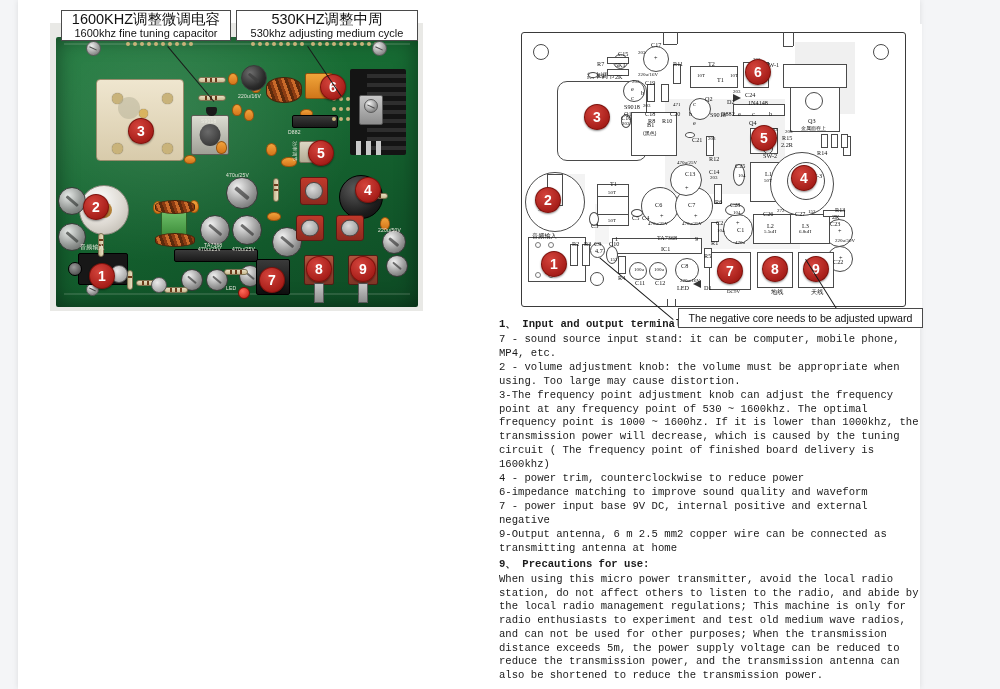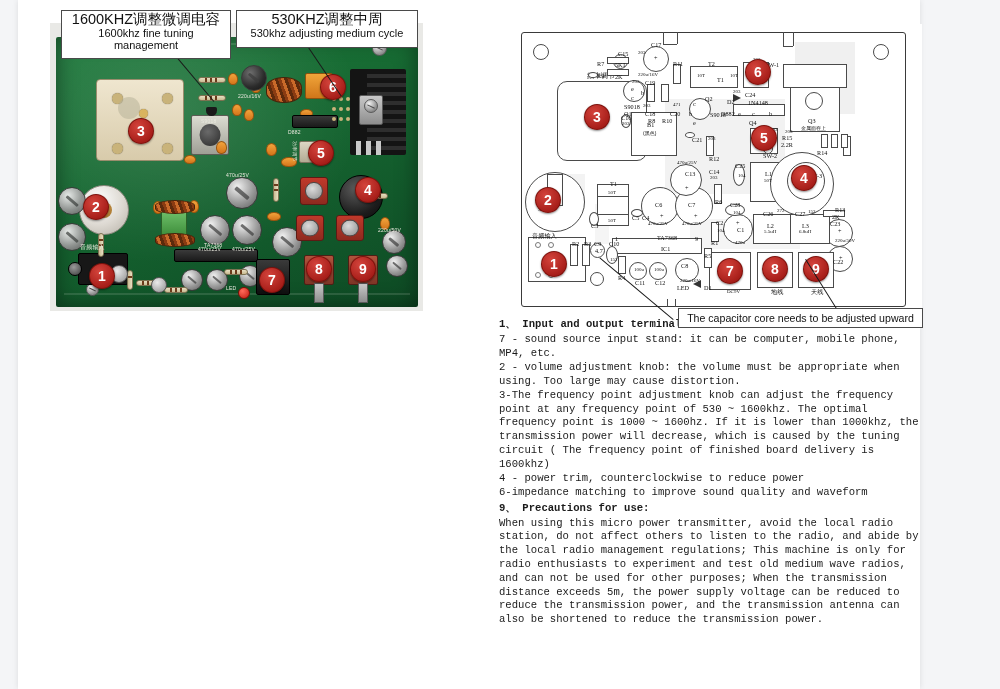--- a/index.html
+++ b/index.html
@@ -112,21 +112,21 @@
     z-index: 30;
   }
 
   
   .ptxt { position:absolute; color:#e8e8dd; font-size:5px; letter-spacing:0.2px;
           font-family:"Liberation Sans", sans-serif; white-space:nowrap; z-index:12; }
 
   
   .callout {
     position:absolute; background:#ffffff; border:1.2px solid #4a4a4a;
-    z-index: 60; padding:1px 4px 7px 4px; text-align:center; line-height:1.05;
+    z-index: 60; padding:1px 4px 0 4px; text-align:center; line-height:1.05;
   }
   .callout .cn { font-size:14.5px; color:#111; font-weight:400;
                  font-family:"Liberation Sans", sans-serif; display:block; }
   .callout .en { font-size:11px; color:#111; display:block; margin-top:1px; }
   #callout-1 { left:43px; top:10px; width:170px; }
   #callout-2 { left:218px; top:10px; width:182px; }
   .lead { position:absolute; background:#1a1a1a; transform-origin: 0 0; height:1px; z-index:55; }
 
   
   #schematic {
@@ -394,21 +394,21 @@
       <div class="marker" style="left:250px;top:219px;width:26px;height:26px;font-size:14px;">8</div>
       <div class="marker" style="left:294px;top:219px;width:26px;height:26px;font-size:14px;">9</div>
     </div>
   </div>
 
   <div class="lead" style="left:150px;top:46px;width:72px;transform:rotate(50deg);"></div>
   <div class="lead" style="left:290px;top:46px;width:60px;transform:rotate(56deg);"></div>
 
   <div class="callout" id="callout-1">
     <span class="cn">1600KHZ调整微调电容</span>
-    <span class="en">1600khz fine tuning management</span>
+    <span class="en">1600khz fine tuning capacitor</span>
   </div>
   <div class="callout" id="callout-2">
     <span class="cn">530KHZ调整中周</span>
     <span class="en">530khz adjusting medium cycle</span>
   </div>
 
   <div id="schematic">
     <div id="board-outline"></div>
 
     <div class="sgray" style="left:160px;top:75px;width:120px;height:95px;opacity:.45"></div>
@@ -679,27 +679,29 @@
         <div class="stxt" style="left: 303px; top: 148px;">SW-3</div>
         <div class="stxt s5" style="left: 303px; top: 154px;">50V</div>
         <div class="stxt s5" style="left: 248px; top: 33px;">203</div>
         <div class="stxt s5" style="left: 280px; top: 105px;">203</div>
       </div>
   </div>
 
   <div class="note-lead" style="left:655px;top:320px;width:96px;transform:rotate(-140deg);"></div>
   <div class="note-lead" style="left:820px;top:312px;width:62px;transform:rotate(-122deg);"></div>
   <div id="note-box">
-    <span>The capacitor core needs to be adjusted upward</span>
+    <span>The negative core needs to be adjusted upward</span>
   </div>
 
   <div id="body-text">
     <p class="hd">1、   Input and output terminals:</p>
     <p>7 - sound source input stand: it can be computer, mobile phone, MP4, etc.</p>
     <p>2 - volume adjustment knob: the volume must be appropriate when using. Too large may cause distortion.</p>
     <p>3-The frequency point adjustment knob can adjust the frequency point at any frequency point of 530 ~ 1600khz. The optimal frequency point is 1000 ~ 1600hz. If it is lower than 1000khz, the transmission power will decrease, which is caused by the tuning circuit  ( The frequency point of finished board delivery is 1600khz)</p>
     <p>4 - power trim, counterclockwise to reduce power</p>
     <p>6-impedance matching to improve sound quality and waveform</p>
+    <p>7 - power input base 9V DC, internal positive and external negative</p>
+    <p>9-Output antenna, 6 m 2.5 mm2 copper wire can be connected as transmitting antenna at home</p>
     <p class="hd">9、   Precautions for use:</p>
     <p>When using this micro power transmitter, avoid the local radio station, do not affect others to listen to the radio, and abide by the local radio management regulations; This machine is only for radio enthusiasts to experiment and test old medium wave radios, and can not be used for other purposes; When the transmission distance exceeds 5m, the power supply voltage can be reduced to reduce the transmission power, and the transmission antenna can also be shortened to reduce the transmission power.</p>
   </div>
 
 </div>
 
 </body></html>

